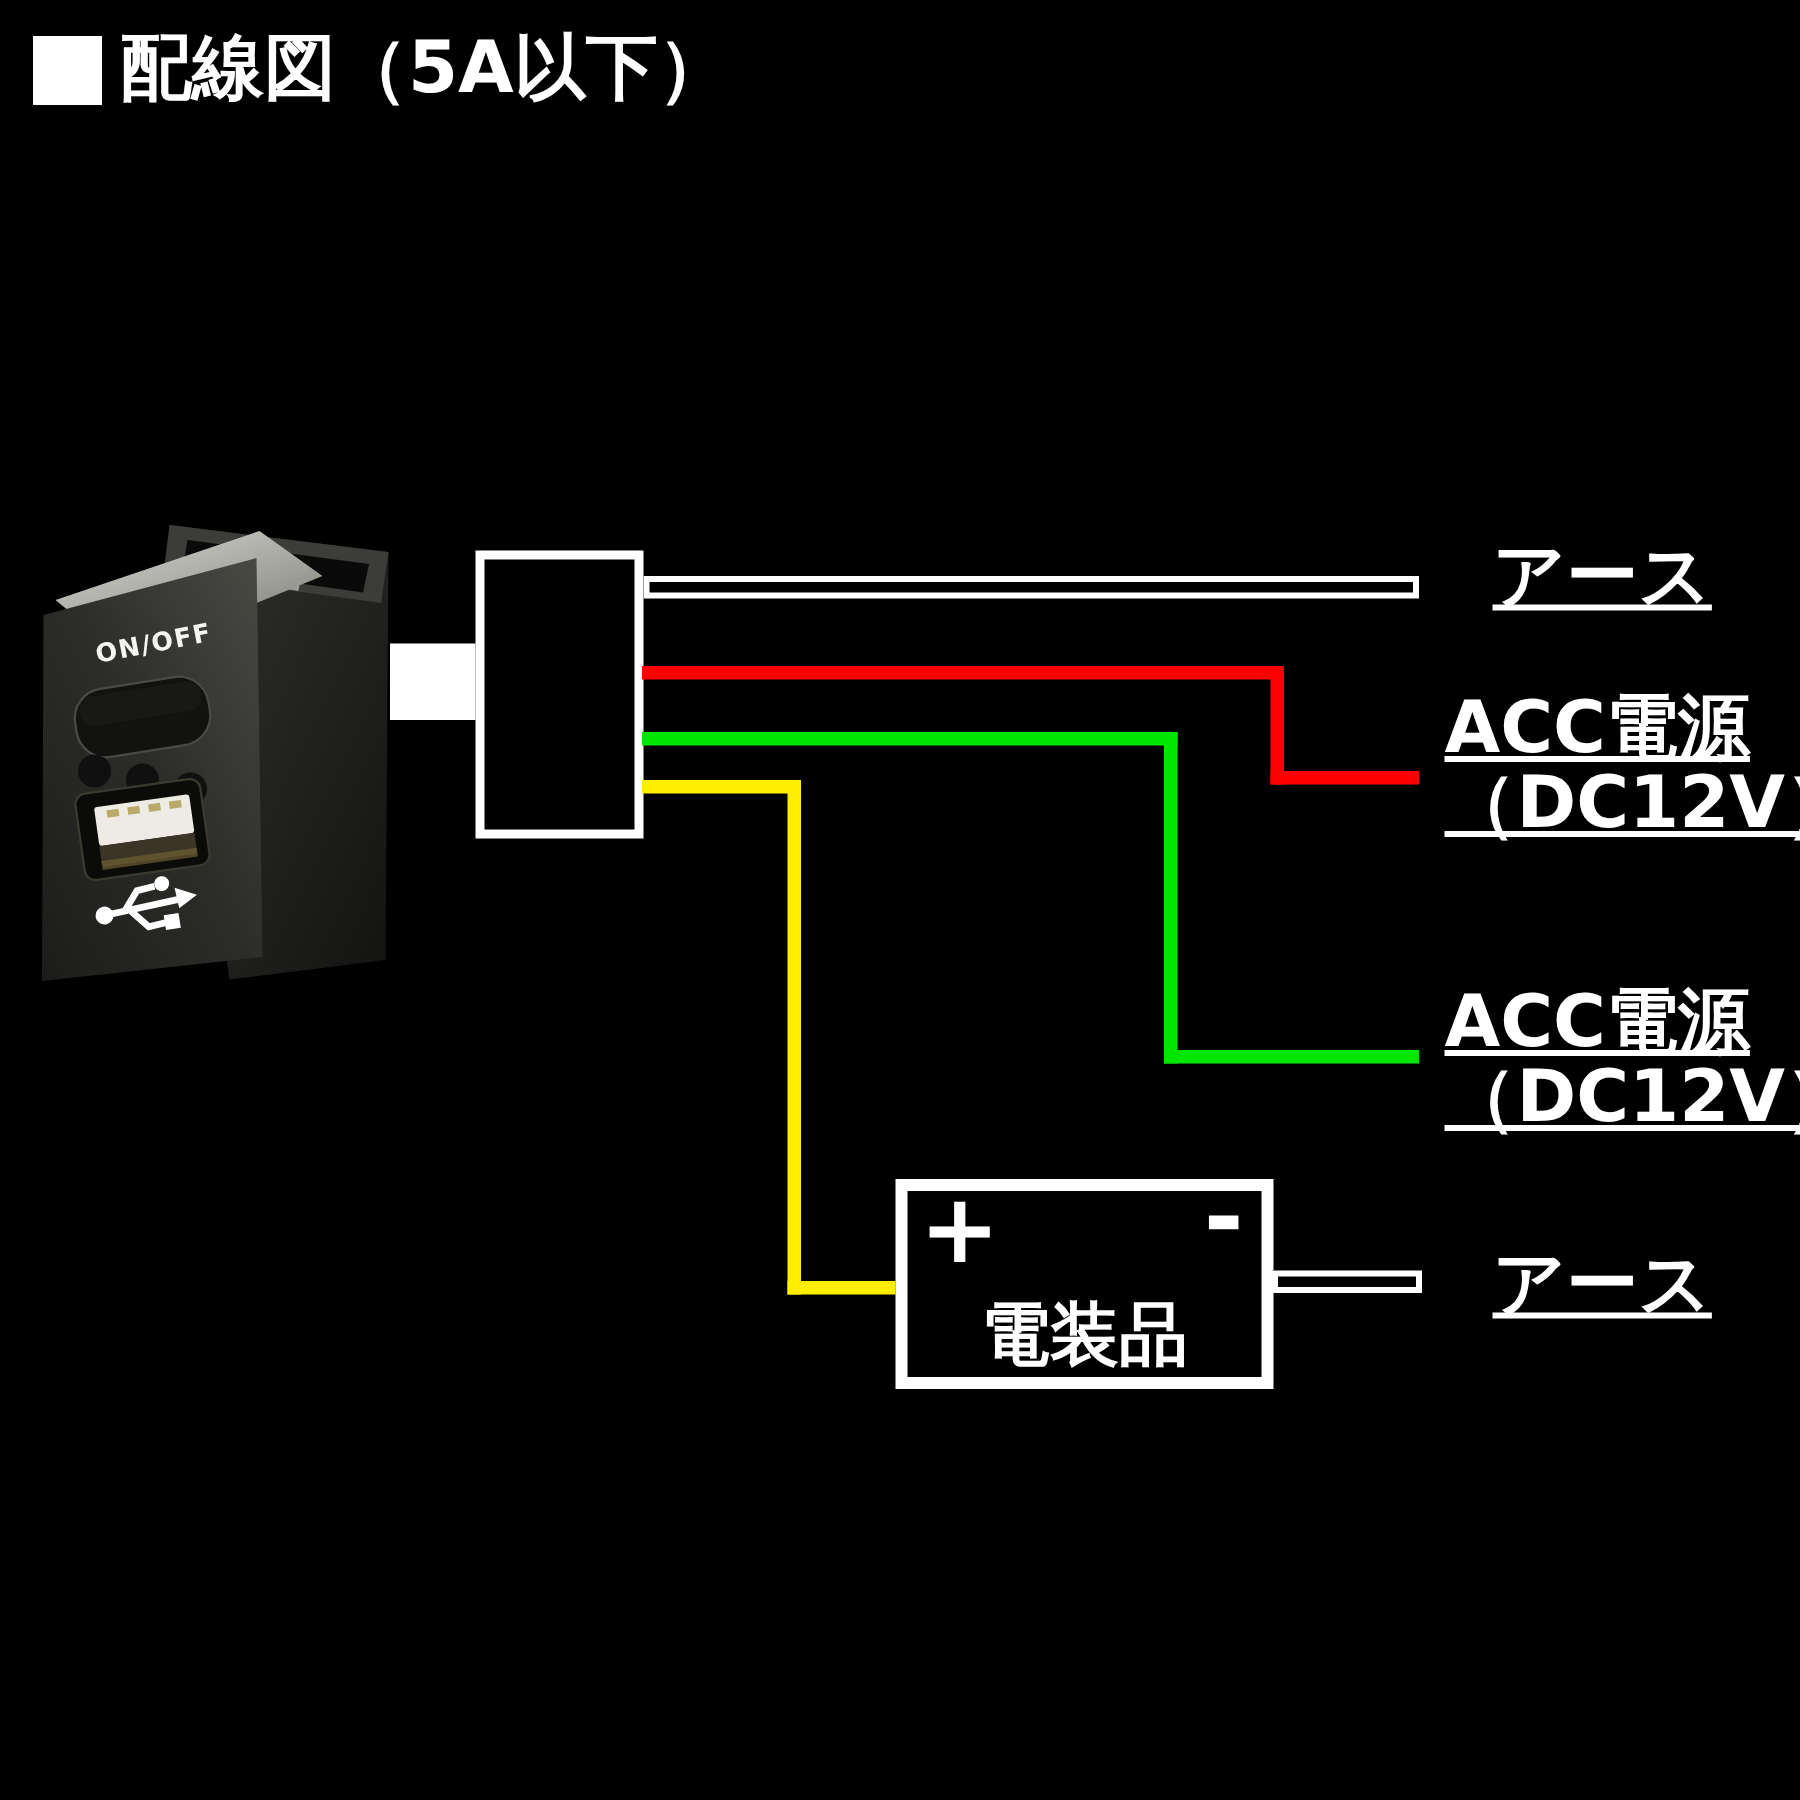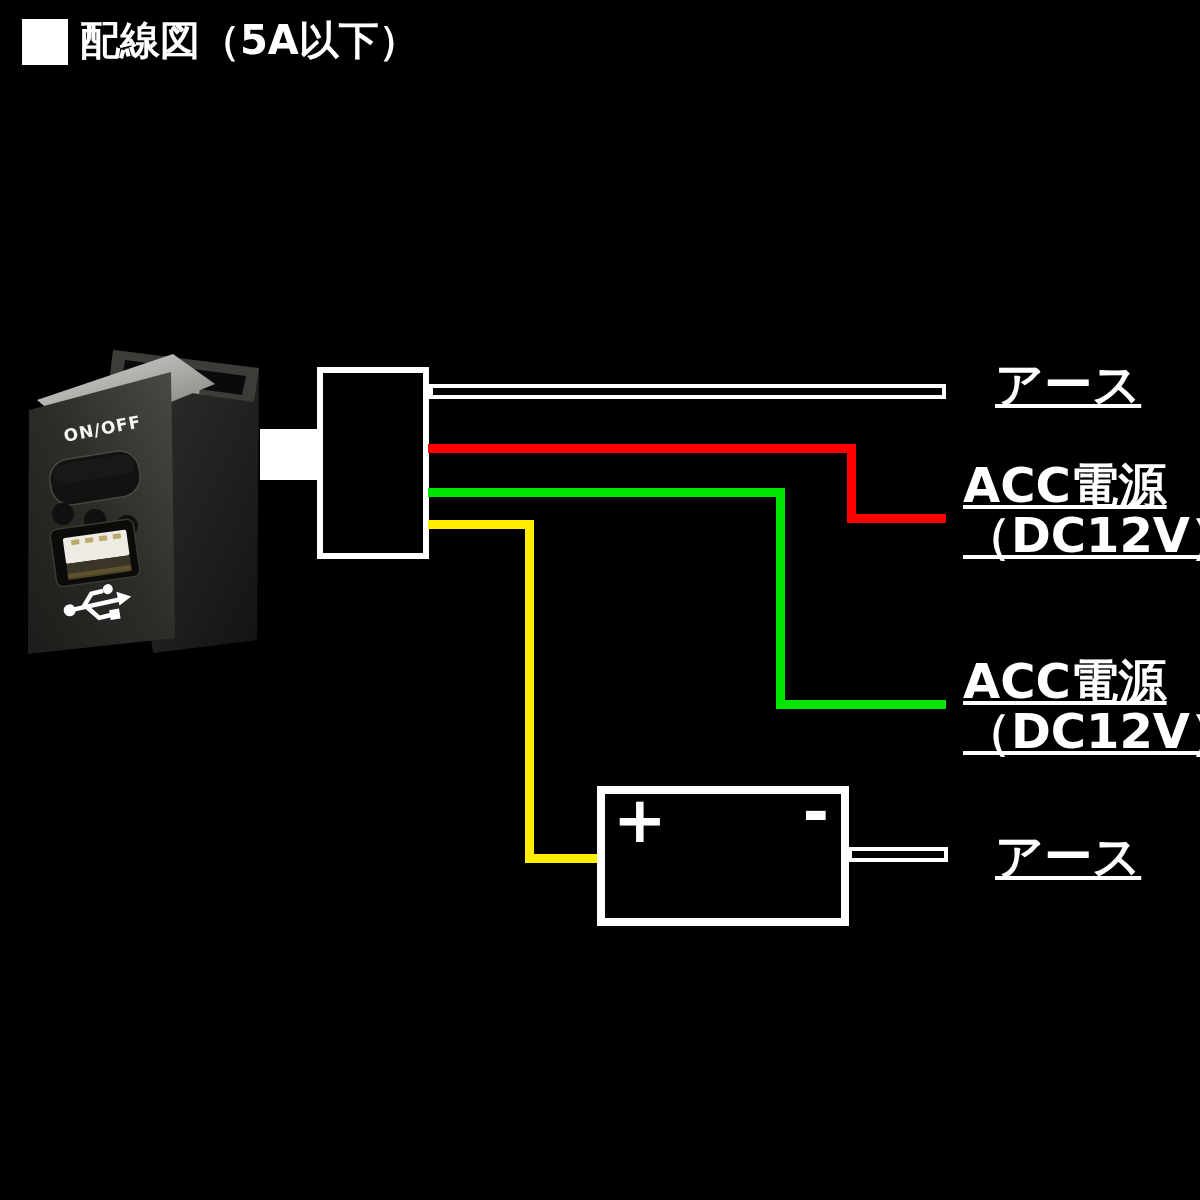--- a/index.html
+++ b/index.html
@@ -8,21 +8,21 @@
     overflow:hidden;
     font-family:"DejaVu Sans","Liberation Sans",sans-serif;
     color:#ffffff;
   }
   .abs{position:absolute;box-sizing:border-box;}
 
   
   .page-title{
     left:22px;top:14px;
     display:flex;align-items:center;gap:12px;
-    font-size:40px;font-weight:bold;line-height:1.3;
+    font-size:48px;font-weight:bold;line-height:1.3;
     white-space:nowrap;
   }
   .title-bullet{
     display:inline-block;width:46px;height:46px;background:#ffffff;
     margin-top:4px;
   }
 
   
   .connector-stub{left:260px;top:429px;width:62px;height:51px;background:#ffffff;}
 
@@ -163,20 +163,21 @@
   <div class="abs green-v" style="background-color: rgb(0, 230, 0);"></div>
   <div class="abs wire-seg green-h2" style="background-color: rgb(0, 230, 0);"></div>
 
   <div class="abs wire-seg yellow-h1" style="background-color: rgb(255, 238, 0);"></div>
   <div class="abs yellow-v" style="background-color: rgb(255, 238, 0);"></div>
   <div class="abs wire-seg yellow-h2" style="background-color: rgb(255, 238, 0);"></div>
 
   <div class="abs device-box">
     <span class="device-plus">+</span>
     <span class="device-minus">-</span>
+    <span class="device-label">電装品</span>
   </div>
 
   <div class="abs hollow-wire ground-wire-bottom"></div>
 
   <div class="abs wire-label label-ground-top">アース</div>
 
   <div class="abs wire-label label-acc-top">
     <span class="line">ACC電源</span>
     <span class="line">（DC12V）</span>
   </div>

